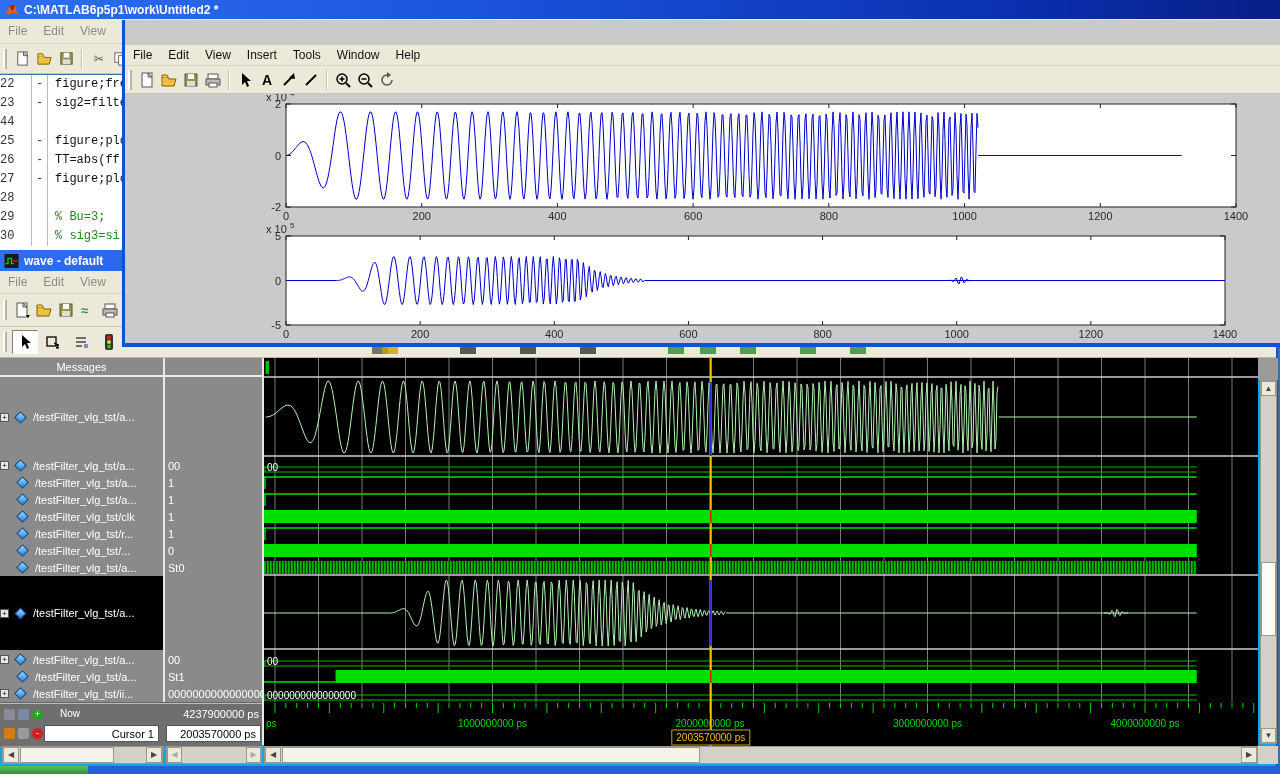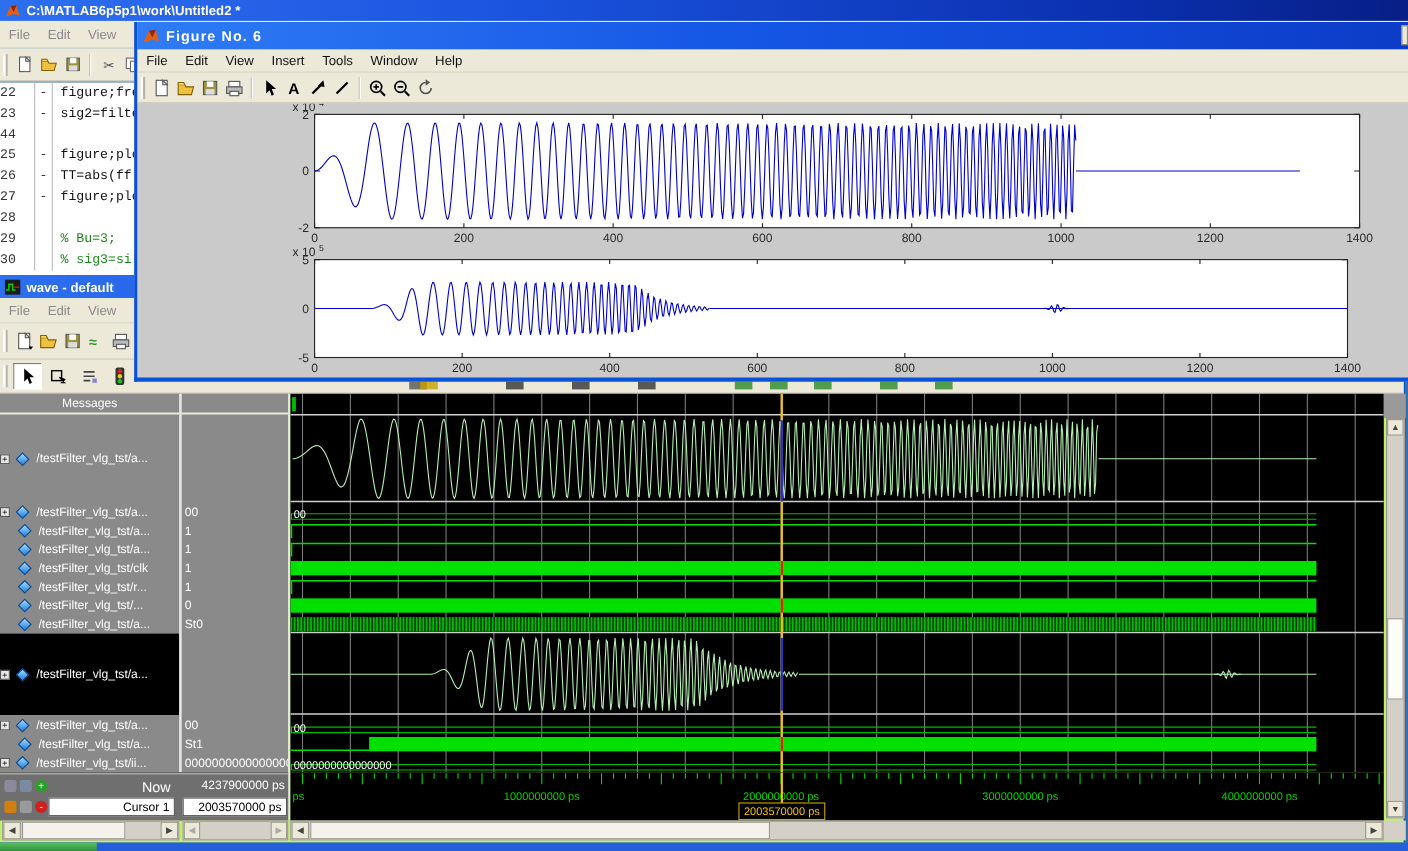--- a/index.html
+++ b/index.html
@@ -20,21 +20,21 @@
   .tb-grip{width:3px;height:20px;margin:2px 4px 2px 3px;border-left:2px solid #fff;border-right:2px solid #b8b4a8;}
   .tb-icon{width:22px;height:22px;display:flex;align-items:center;justify-content:center;flex:0 0 auto;}
   
   #editor-body{position:absolute;background:#fff;overflow:hidden;}
   .ed-row{display:flex;height:19px;line-height:19px;font-family:"Liberation Mono",monospace;font-size:12px;}
   .ed-num{width:32px;text-align:left;color:#333;padding-right:3px;border-right:1px solid #bbb;}
   .ed-dash{width:16px;text-align:center;color:#333;border-right:1px solid #bbb;}
   .ed-code{padding-left:7px;color:#111;white-space:pre;}
   .ed-code.comment{color:#1e8a1e;}
   
-  #wave-win{background:#bef264;}
+  #wave-win{background:#0ea5e9;}
   .wv-col-sep{position:absolute;width:2px;background:#e8e8e8;}
   .sig-row{position:absolute;left:0;display:flex;align-items:center;overflow:hidden;color:#fff;
     font-size:11px;white-space:nowrap;}
   .expander{width:9px;height:9px;background:#e8e8e8;border:1px solid #555;color:#000;
     font-size:8px;line-height:7px;text-align:center;margin-right:4px;flex:0 0 auto;}
   .diamond{width:9px;height:9px;background:linear-gradient(135deg,#9fdcff,#1f7fe0);
     transform:rotate(45deg);margin:0 8px 0 3px;border:1px solid #0a4a90;flex:0 0 auto;}
   .noexp{margin-left:15px;}
   .scrollbar{position:absolute;background:#d4d0c8;border:1px solid #9a9690;display:block;}
   .sb-btn{position:absolute;background:#ece9d8;border:1px solid #9a9690;color:#444;
@@ -497,21 +497,21 @@
         <rect x="407.77647499999995" y="28" width="78" height="15" fill="#000" stroke="#caa500"></rect>
         <text x="446.77647499999995" y="39" font-size="10" fill="#f2c200" text-anchor="middle">2003570000 ps</text>
       </svg>
 
     <div class="abs" style="left:0;top:452px;width:262px;height:44px;background:#6f6f6f;border-top:2px groove #bbb;">
       <div class="abs" id="now-icons" style="left:4px;top:5px;display:flex;">
           <span class="mini-icon" style="background: rgb(138, 138, 154);"></span>
           <span class="mini-icon" style="background: rgb(122, 138, 160);"></span>
           <span class="mini-icon" style="background: rgb(42, 160, 42); border-radius: 50%; text-align: center; color: rgb(255, 255, 255); font-size: 9px; line-height: 11px;">+</span>
         </div>
-      <div class="abs" style="left:60px;top:4px;width:95px;text-align:right;color:#fff;font-size:13px;">Now</div>
+      <div class="abs" style="left:60px;top:4px;width:95px;text-align:left;color:#fff;font-size:10px;">Now</div>
       <div class="abs" style="left:167px;top:4px;width:92px;text-align:right;color:#fff;font-size:11px;">4237900000 ps</div>
       <div class="abs" id="cursor-icons" style="left:4px;top:24px;display:flex;">
           <span class="mini-icon" style="background: rgb(208, 128, 16);"></span>
           <span class="mini-icon" style="background: rgb(154, 154, 154);"></span>
           <span class="mini-icon" style="background: rgb(208, 32, 32); border-radius: 50%; text-align: center; color: rgb(255, 255, 255); font-size: 9px; line-height: 11px;">-</span>
         </div>
       <div class="abs" style="left:44px;top:21px;width:115px;height:17px;background:#fff;color:#000;font-size:11px;
                   text-align:right;padding:2px 4px 0 0;border:1px solid #555;">Cursor 1</div>
       <div class="abs" style="left:166px;top:21px;width:95px;height:17px;background:#fff;color:#000;font-size:11px;
                   text-align:right;padding:2px 4px 0 0;border:1px solid #555;">2003570000 ps</div>
@@ -546,28 +546,20 @@
       <div style="position: absolute; left: 580px; top: 96px; width: 16px; height: 8px; background: rgb(51, 51, 51); opacity: 0.8;"></div>
       <div style="position: absolute; left: 668px; top: 96px; width: 16px; height: 8px; background: rgb(42, 138, 42); opacity: 0.8;"></div>
       <div style="position: absolute; left: 700px; top: 96px; width: 16px; height: 8px; background: rgb(42, 138, 42); opacity: 0.8;"></div>
       <div style="position: absolute; left: 740px; top: 96px; width: 16px; height: 8px; background: rgb(42, 138, 42); opacity: 0.8;"></div>
       <div style="position: absolute; left: 800px; top: 96px; width: 16px; height: 8px; background: rgb(42, 138, 42); opacity: 0.8;"></div>
       <div style="position: absolute; left: 850px; top: 96px; width: 16px; height: 8px; background: rgb(42, 138, 42); opacity: 0.8;"></div>
     </section>
 
   <section class="abs" id="figure-win" style="left:122px;top:20px;width:1158px;height:327px;
                   border-left:3px solid #0a52d8;border-bottom:4px solid #0a52d8;background:#cacaca;">
-    <div class="titlebar" style="height:25px;font-size:13px;background:linear-gradient(90deg,#2f7cf5,#1658e6 45%,#0c3cc8 100%);">
-      <svg class="ticon" viewBox="0 0 16 16" style="width:17px;height:16px;">
-        <polygon points="1,13 6,3 9,9 12,2 15,13 9,11 4,13" fill="#e06010"></polygon>
-        <polygon points="6,3 9,9 12,2" fill="#a02000"></polygon>
-      </svg>
-      <span style="letter-spacing:1px;">Figure No. 6</span>
-      <span class="abs" style="right:0;top:3px;width:6px;height:18px;background:#ece9d8;border:1px solid #888;"></span>
-    </div>
     <div class="menubar" id="fig-menu" style="top:25px;height:21px;color:#111;">
         <div class="menu-item">File</div>
         <div class="menu-item">Edit</div>
         <div class="menu-item">View</div>
         <div class="menu-item">Insert</div>
         <div class="menu-item">Tools</div>
         <div class="menu-item">Window</div>
         <div class="menu-item">Help</div>
       </div>
     <div class="toolbar" id="fig-toolbar" style="top:46px;height:28px;border-bottom:1px solid #c8c4b8;">

